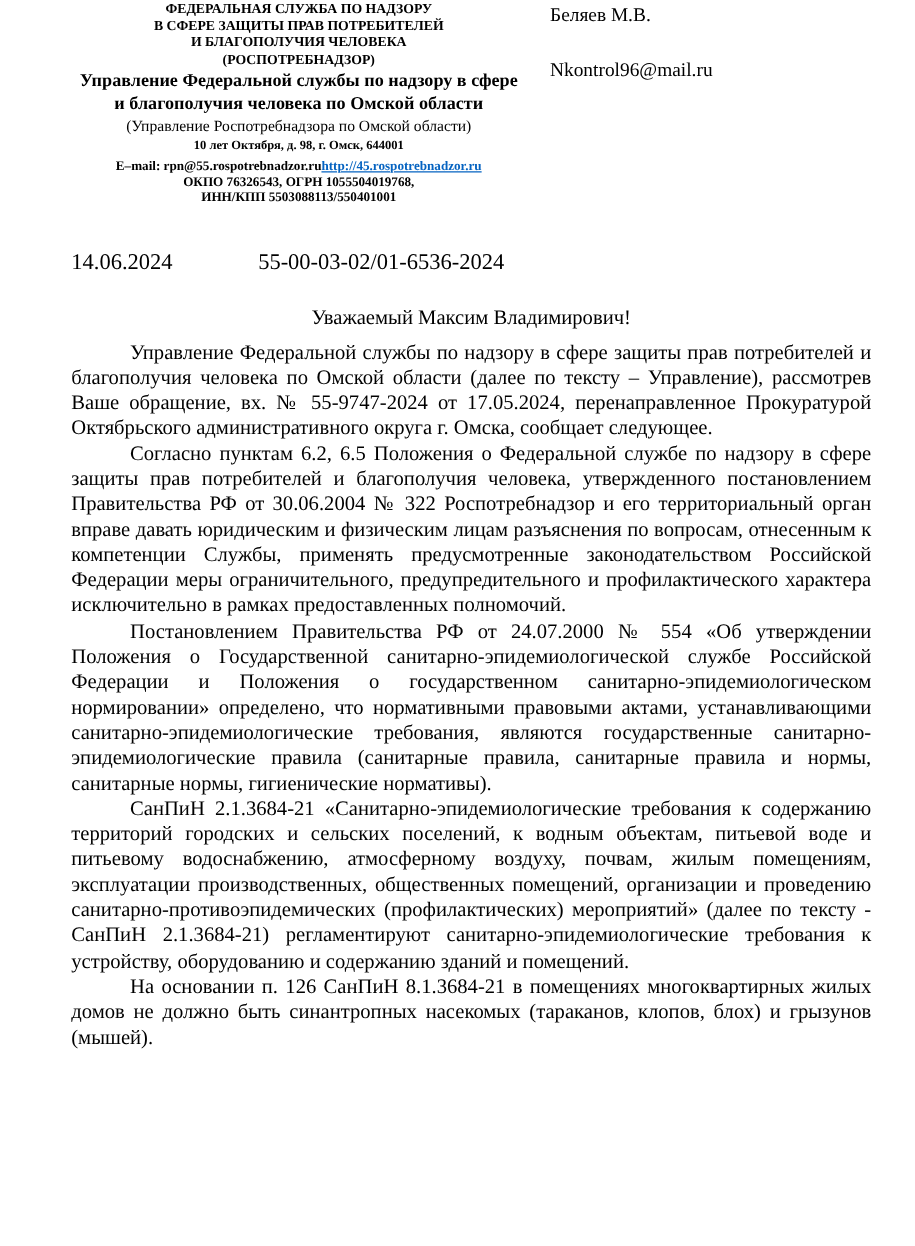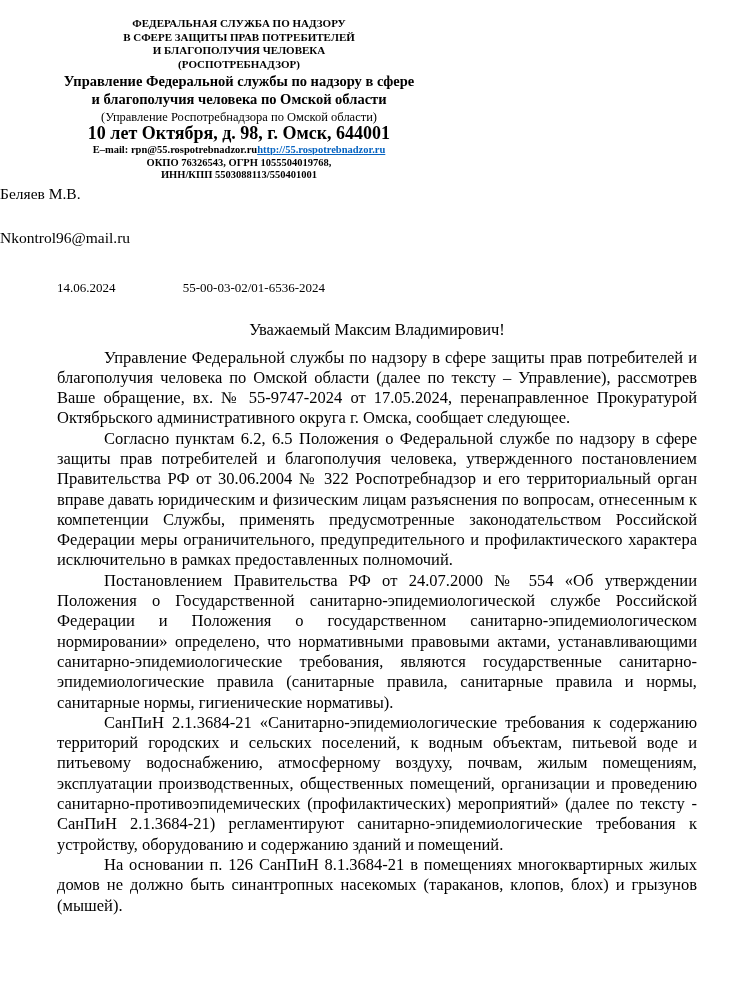--- a/index.html
+++ b/index.html
@@ -6,40 +6,40 @@
   .page {
     position: relative;
     width: 732px;
     height: 997px;
     background: #ffffff;
     color: #000000;
     font-family: "Liberation Serif", "DejaVu Serif", serif;
     overflow: hidden;
   }
   
-  .header { display: flex; padding-top: 17px; flex-direction: column; }
+  .header { display: flex; padding-top: 1px; }
   .letterhead {
     width: 402px;
     margin-left: 38px;
     text-align: center;
     font-weight: bold;
   }
   .org-line   { font-size: 11px;  line-height: 13.5px; }
   .dept-line  { font-size: 14.5px; line-height: 17.5px; }
   .dept       { margin-top: 2px; }
   .short-name { font-weight: normal; font-size: 12.5px; line-height: 16px; margin-top: 1px; }
-  .addr-line  { font-size: 18px; line-height: 16.5px; }
+  .addr-line  { font-size: 10px; line-height: 16.5px; }
   .email-line { font-size: 10.5px; line-height: 14px; margin-top: 1px; }
   .site-link  { color: #0563C1; text-decoration: underline; font-weight: bold; cursor: pointer; }
   .reg-line   { font-size: 10.5px; line-height: 12.5px; }
   .recipient  { flex: 1; padding-left: 0px; font-size: 15.5px; }
   .rec-name   { margin-top: 3px; }
   .rec-email  { margin-top: 26px; }
   
-  .refline { margin-top: 33px; margin-left: 57px; font-size: 13px; }
+  .refline { margin-top: 33px; margin-left: 57px; font-size: 18px; }
   .ref-num { margin-left: 64px; }
   
   .salutation {
     width: 640px;
     margin: 24px 0 0 57px;
     text-align: center;
     font-size: 16.5px;
   }
   .bodytext {
     width: 640px;
@@ -64,21 +64,21 @@
         <div class="org-line">И БЛАГОПОЛУЧИЯ ЧЕЛОВЕКА</div>
         <div class="org-line">(РОСПОТРЕБНАДЗОР)</div>
       </div>
       <div class="dept">
         <div class="dept-line">Управление Федеральной службы по надзору в сфере</div>
         <div class="dept-line">и благополучия человека по Омской области</div>
       </div>
       <div class="short-name">(Управление Роспотребнадзора по Омской области)</div>
       <div class="addr-line">10 лет Октября, д. 98,  г. Омск, 644001</div>
       <div class="email-line">
-        <span>E–mail: rpn@55.rospotrebnadzor.ru</span><a class="site-link">http://55.rospotrebnadzor.ru</a>
+        <span>E–mail: rpn@55.rospotrebnadzor.ru</span><a class="site-link">http://45.rospotrebnadzor.ru</a>
       </div>
       <div class="reg-line">ОКПО  76326543,  ОГРН  1055504019768,</div>
       <div class="reg-line">ИНН/КПП  5503088113/550401001</div>
     </div>
 
     <div class="recipient">
       <div class="rec-name">Беляев М.В.</div>
       <div class="rec-email">Nkontrol96@mail.ru</div>
     </div>
 

